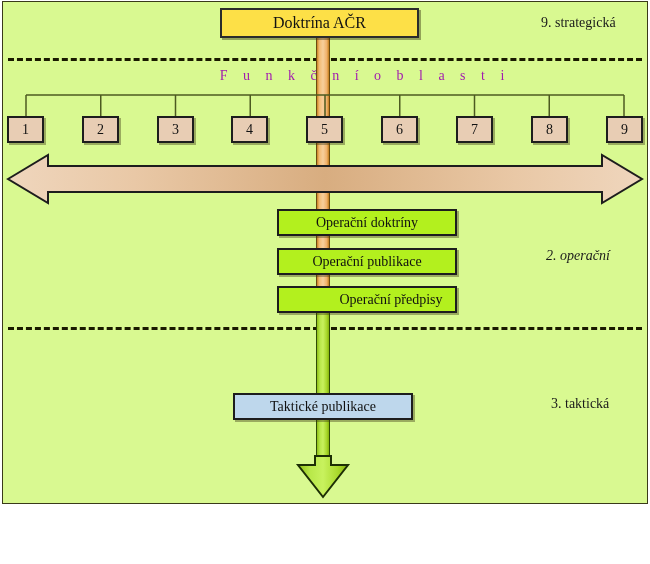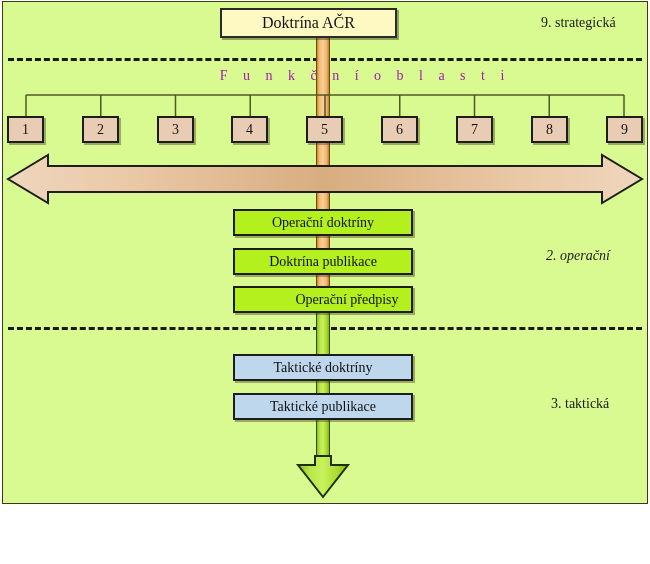--- a/index.html
+++ b/index.html
@@ -87,23 +87,23 @@
     top: 455px;
     width: 56px;
     height: 44px;
   }
 
   
   .title-box {
     position: absolute;
     left: 220px;
     top: 8px;
-    width: 177px;
+    width: 199px;
     height: 30px;
-    background: #fef9c3;
+    background: #fde047;
     border: 2px solid #2b2b2b;
     box-sizing: border-box;
     display: flex;
     align-items: center;
     justify-content: center;
     font-size: 16px;
     color: #121212;
     box-shadow: 2px 2px 0 rgba(60,55,20,0.45);
   }
 
@@ -163,21 +163,21 @@
     height: 27px;
     border: 2px solid #1d1d1d;
     box-sizing: border-box;
     display: flex;
     align-items: center;
     justify-content: center;
     font-size: 14px;
     color: #101010;
     box-shadow: 2px 2px 0 rgba(60,55,20,0.4);
   }
-  .doc-box.green { background: #b3f01e; }
+  .doc-box.green { background: #b3f01e; margin-left: 44px; }
   .doc-box.blue  { background: #bed7ec; }
 
   .op1 { top: 209px; }
   .op2 { top: 248px; }
   .op3 { top: 286px; padding-left: 48px; }
   .tk1 { top: 354px; }
   .tk2 { top: 393px; }
   .tk3 { top: 431px; }
 </style>
 </head>
@@ -274,26 +274,23 @@
         </linearGradient>
       </defs>
       <polygon points="2,27 42,3 42,14 596,14 596,3 636,27 596,51 596,40 42,40 42,51" fill="url(#hGrad)" stroke="#1d1d1d" stroke-width="2" stroke-linejoin="miter"></polygon>
     </svg>
   </div>
 
   <div class="doc-box green op1">
     <span>Operační doktríny</span>
   </div>
   <div class="doc-box green op2">
-    <span>Doktrína publikace</span>
+    <span>Operační publikace</span>
   </div>
   <div class="doc-box green op3">
     <span>Operační předpisy</span>
   </div>
 
-  <div class="doc-box blue tk1">
-    <span>Taktické doktríny</span>
-  </div>
   <div class="doc-box blue tk2">
     <span>Taktické publikace</span>
   </div>
 
 </div>
 
 </body></html>

